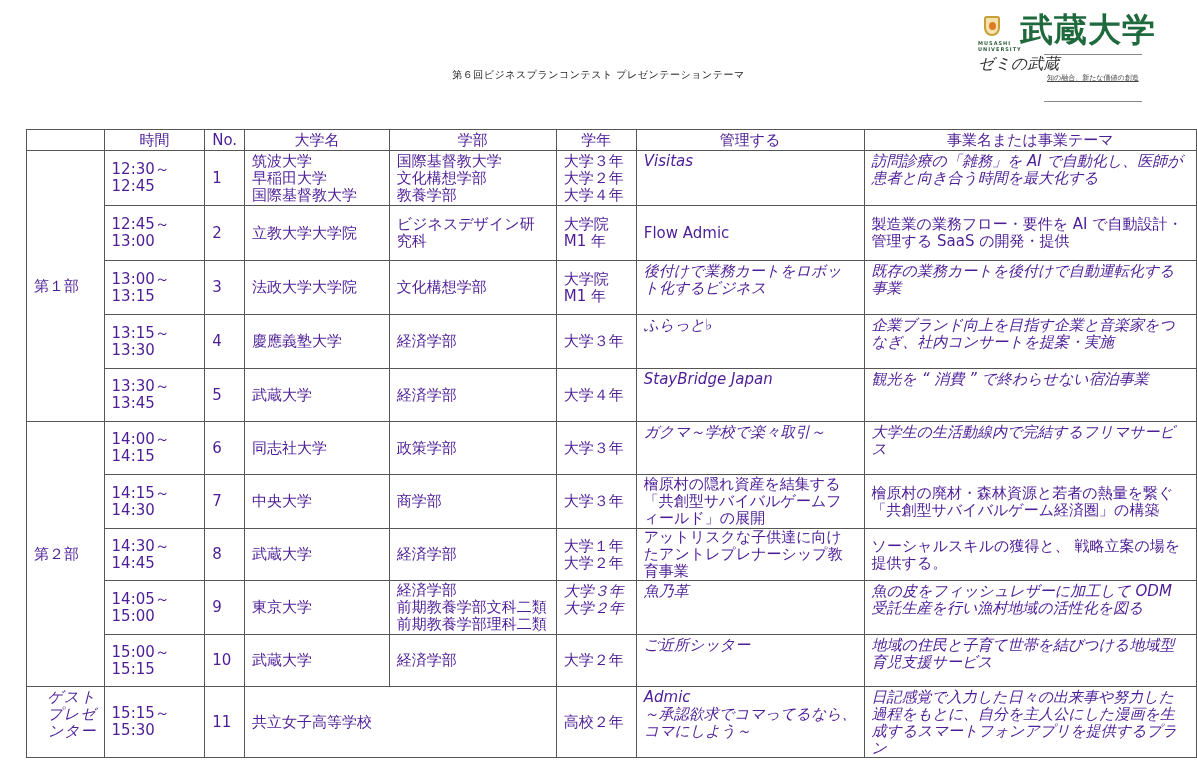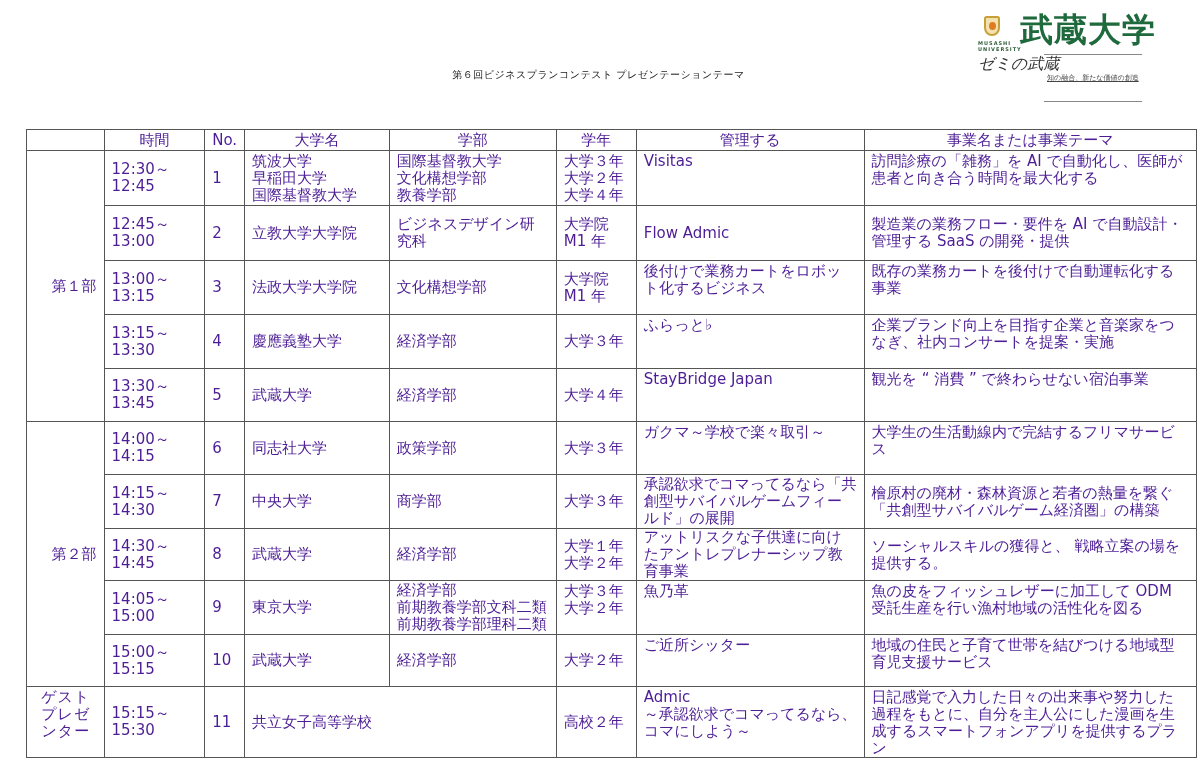--- a/index.html
+++ b/index.html
@@ -47,23 +47,23 @@
     position: absolute; left: 26px; top: 129px;
     border-collapse: collapse; table-layout: fixed;
     font-size: 15px; color: #4c1d95;
   }
   table.sched td, table.sched th {
     border: 1px solid #555; padding: 0 7px; vertical-align: middle;
     font-weight: normal; line-height: 17px; overflow: hidden;
   }
   table.sched th { text-align: center; height: 20px; }
   .c { text-align: left; }
-  .top { vertical-align: top !important; padding-top: 2px !important; }
+  .top { vertical-align: top !important; padding-top: 2px !important; font-style: italic; }
   .ml div { white-space: nowrap; }
-  .part-cell { text-align: right; }
+  .part-cell { text-align: left; }
 </style>
 </head>
 <body>
 
 <div class="logo">
   <div class="shield"></div>
   <div class="musashi">MUSASHI UNIVERSITY</div>
   <div class="kanji">武蔵大学</div>
   <div class="script">ゼミの武蔵</div>
   <div class="slogan">知の融合、新たな価値の創造</div>
@@ -175,21 +175,21 @@
       <td class="top">ガクマ～学校で楽々取引～</td>
       <td class="top">大学生の生活動線内で完結するフリマサービス</td>
     </tr>
 
     <tr style="height:54px">
       <td class="c">14:15～14:30</td>
       <td class="c">7</td>
       <td>中央大学</td>
       <td>商学部</td>
       <td>大学３年</td>
-      <td>承認欲求でコマってるなら「共創型サバイバルゲームフィールド」の展開</td>
+      <td>檜原村の隠れ資産を結集する「共創型サバイバルゲームフィールド」の展開</td>
       <td>檜原村の廃材・森林資源と若者の熱量を繋ぐ「共創型サバイバルゲーム経済圏」の構築</td>
     </tr>
 
     <tr style="height:52px">
       <td class="c">14:30～14:45</td>
       <td class="c">8</td>
       <td>武蔵大学</td>
       <td>経済学部</td>
       <td class="ml">
         <div>大学１年</div>
@@ -220,21 +220,21 @@
       <td class="c">15:00～15:15</td>
       <td class="c">10</td>
       <td>武蔵大学</td>
       <td>経済学部</td>
       <td>大学２年</td>
       <td class="top">ご近所シッター</td>
       <td class="top">地域の住民と子育て世帯を結びつける地域型育児支援サービス</td>
     </tr>
 
     <tr style="height:54px">
-      <td class="top" style="text-align:center; padding-left:8px; letter-spacing:1px;">ゲストプレゼンター</td>
+      <td class="top" style="text-align:right; padding-left:8px; letter-spacing:1px;">ゲストプレゼンター</td>
       <td class="c">15:15～15:30</td>
       <td class="c">11</td>
       <td colspan="2">共立女子高等学校</td>
       <td>高校２年</td>
       <td class="ml top">
         <div>Admic</div>
         <div>～承認欲求でコマってるなら、</div>
         <div>コマにしよう～</div>
       </td>
       <td class="top">日記感覚で入力した日々の出来事や努力した過程をもとに、自分を主人公にした漫画を生成するスマートフォンアプリを提供するプラン</td>

